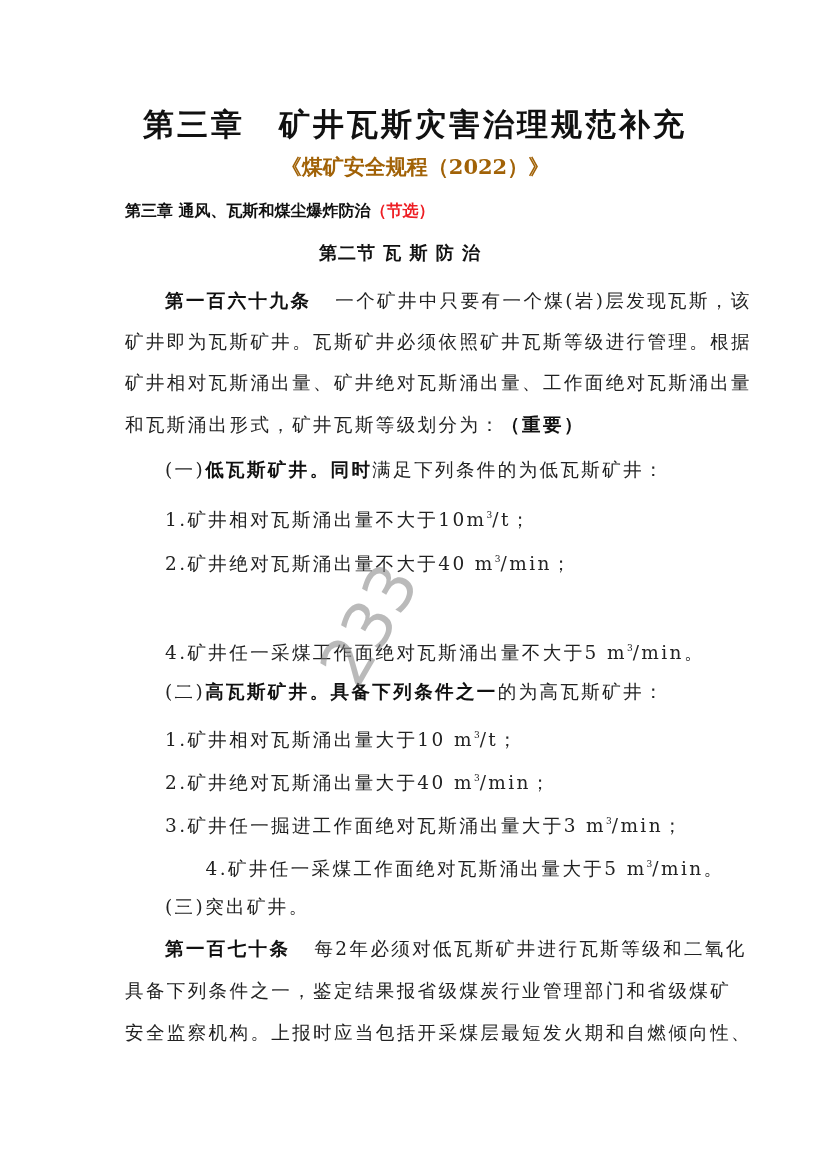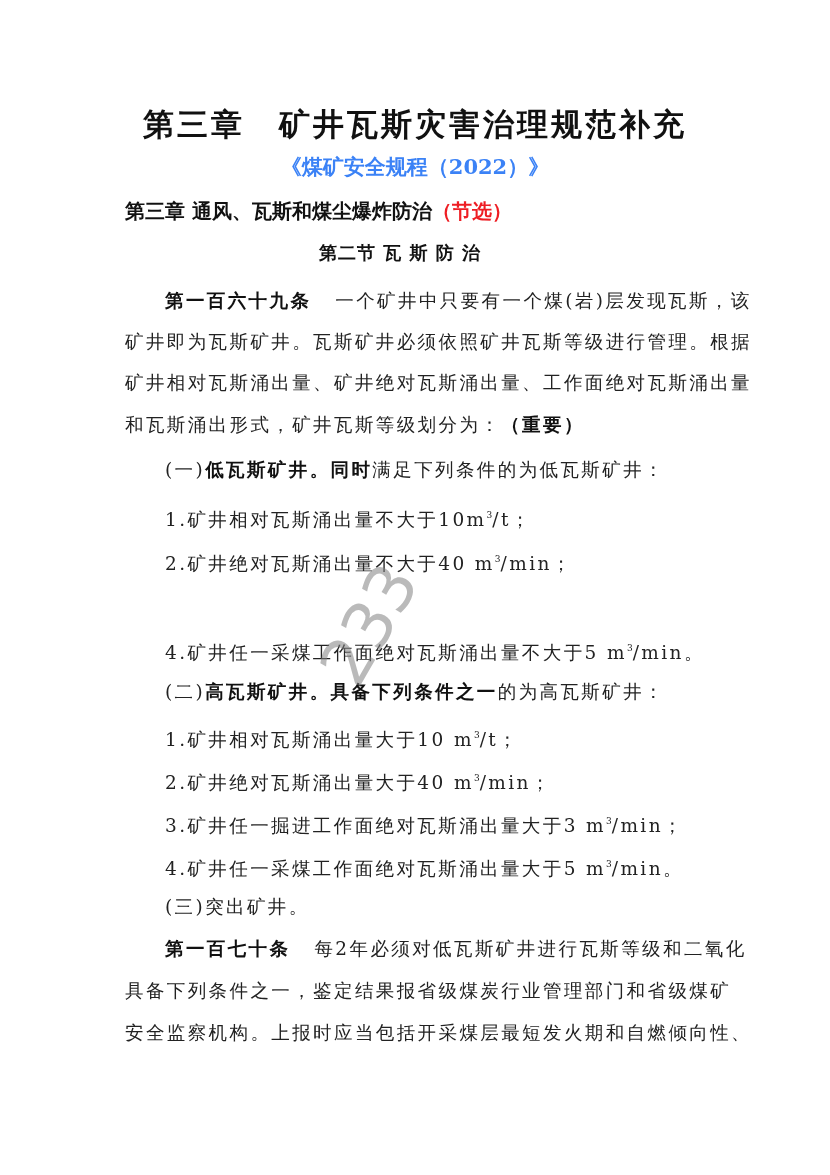--- a/index.html
+++ b/index.html
@@ -35,29 +35,29 @@
       line-height: 40px;
       white-space: pre;
     }
     .subtitle {
       position: absolute;
       left: 0; width: 830px;
       top: 150px;
       text-align: center;
       font-size: 21px;
       font-weight: bold;
-      color: #3b82f6;
+      color: #a16207;
       line-height: 34px;
     }
     .chapter {
       position: absolute;
       left: 125px;
       top: 196px;
       font-family: "DejaVu Sans", "Liberation Sans", sans-serif;
-      font-size: 20px;
+      font-size: 16px;
       font-weight: bold;
       line-height: 30px;
       color: #111;
     }
     .red { color: #ee1d23; }
     .section {
       position: absolute;
       left: 0; width: 760px;
       top: 238px;
       text-align: center;
@@ -139,21 +139,21 @@
   </div>
   <div class="line indent" style="top:720px;">
     <span>1.矿井相对瓦斯涌出量大于10 m</span><span class="sup">3</span><span>/t；</span>
   </div>
   <div class="line indent" style="top:763px;">
     <span>2.矿井绝对瓦斯涌出量大于40 m</span><span class="sup">3</span><span>/min；</span>
   </div>
   <div class="line indent" style="top:806px;">
     <span>3.矿井任一掘进工作面绝对瓦斯涌出量大于3 m</span><span class="sup">3</span><span>/min；</span>
   </div>
-  <div class="line indent" style="top:849px;">
+  <div class="line indent" style="top:849px;text-align:center;">
     <span>4.矿井任一采煤工作面绝对瓦斯涌出量大于5 m</span><span class="sup">3</span><span>/min。</span>
   </div>
 
   <div class="line indent" style="top:892px;">(三)突出矿井。</div>
 
   <div class="line indent" style="top:934px;">
     <span class="b">第一百七十条</span><span style="display:inline-block;width:24px;"></span><span>每2年必须对低瓦斯矿井进行瓦斯等级和二氧化</span>
   </div>
   <div class="line" style="top:976px;">具备下列条件之一，鉴定结果报省级煤炭行业管理部门和省级煤矿</div>
   <div class="line" style="top:1018px;">安全监察机构。上报时应当包括开采煤层最短发火期和自燃倾向性、</div>

